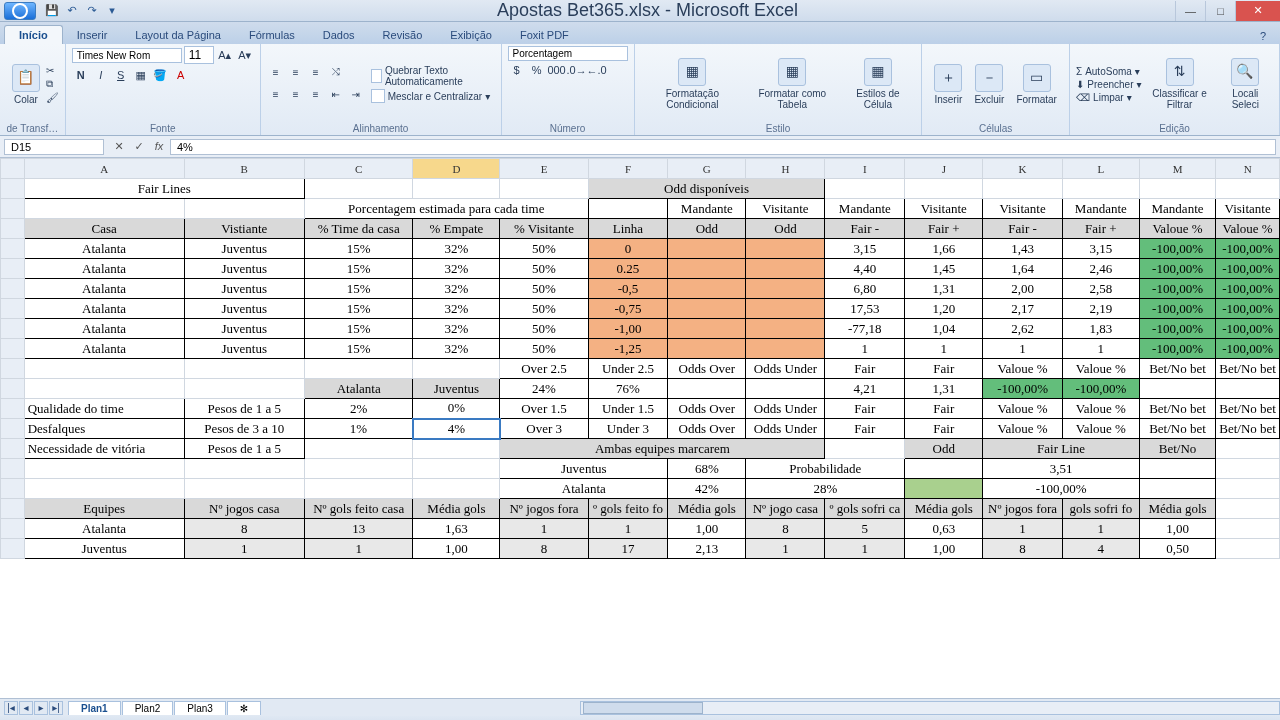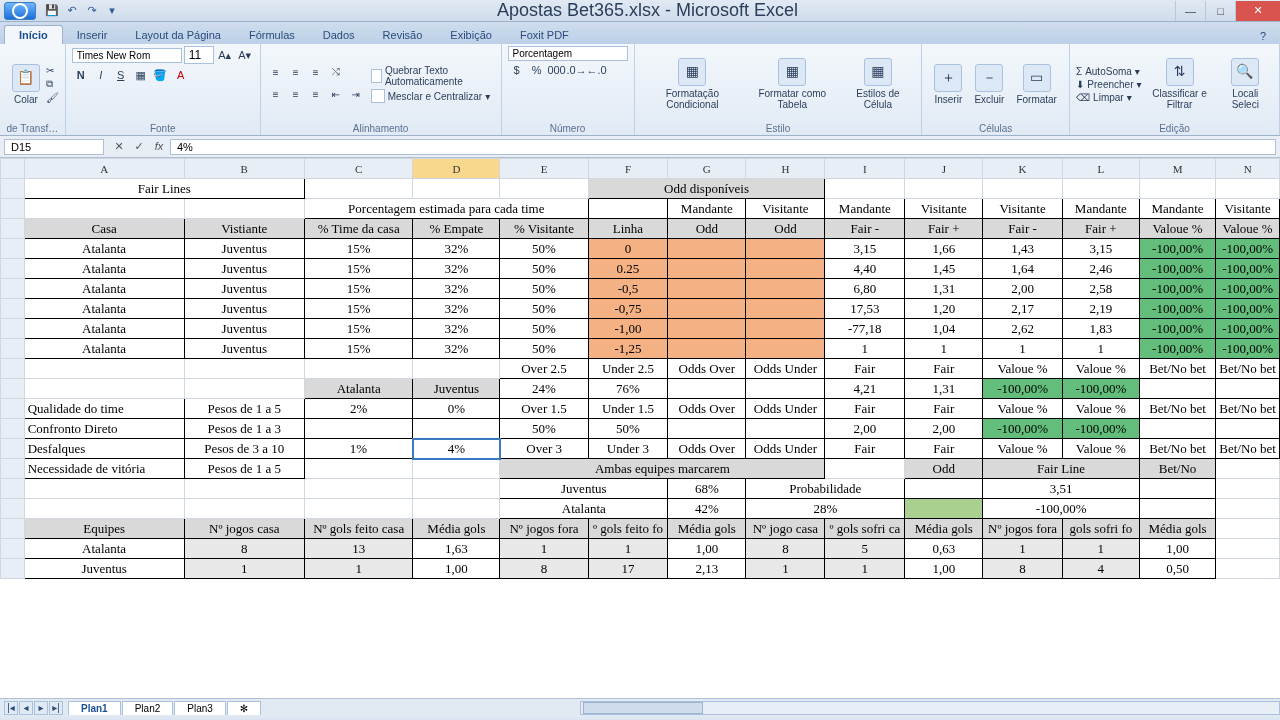--- a/index.html
+++ b/index.html
@@ -487,37 +487,20 @@
           <td class="b">Odds Under</td>
   <td class="b">Fair</td>
           <td class="b">Fair</td>
   <td class="b">Valoue %</td>
           <td class="b">Valoue %</td>
   <td class="b">Bet/No bet</td>
           <td class="b">Bet/No bet</td>
 </tr>
 <tr>
           <th></th>
-  <td class="left b">Confronto Direto</td>
-          <td class="b">Pesos de 1 a 3</td>
-  <td class="b"></td>
-          <td class="b"></td>
-  <td class="b">50%</td>
-          <td class="b">50%</td>
-          <td class="b"></td>
-          <td class="b"></td>
-  <td class="b">2,00</td>
-          <td class="b">2,00</td>
-  <td class="green b">-100,00%</td>
-          <td class="green b">-100,00%</td>
-          <td class="b"></td>
-          <td class="b"></td>
-</tr>
-<tr>
-          <th></th>
   <td class="left b">Desfalques</td>
           <td class="b">Pesos de 3 a 10</td>
   <td class="b">1%</td>
           <td class="b editing">4%</td>
   <td class="b">Over 3</td>
           <td class="b">Under 3</td>
   <td class="b">Odds Over</td>
           <td class="b">Odds Under</td>
   <td class="b">Fair</td>
           <td class="b">Fair</td>

